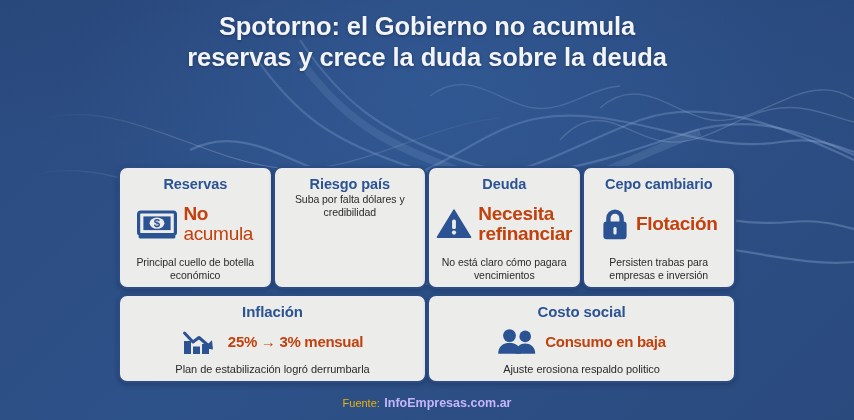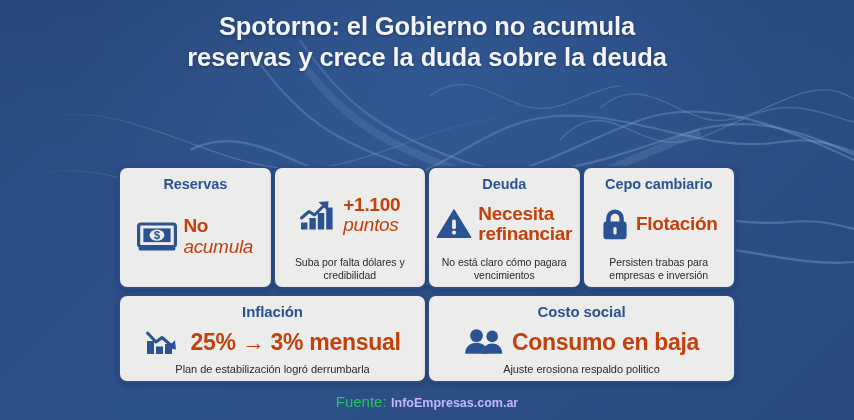--- a/index.html
+++ b/index.html
@@ -101,61 +101,60 @@
 
   .card-value {
     color: #c2410c;
     font-weight: bold;
     font-size: 19px;
     line-height: 20.5px;
     letter-spacing: -0.3px;
   }
   .card-value .soft {
     font-weight: normal;
-    font-style: italic;
   }
 
   .card-note {
     color: #2a2a2a;
     font-size: 10.5px;
     line-height: 12.5px;
     text-align: center;
     letter-spacing: -0.05px;
   }
 
   
   .row-top .card-value { font-size: 19px; }
   .row-top .card-mid { padding: 1px 0 2px; }
 
   
   .row-bottom .card-title { font-size: 15px; }
   .row-bottom .card-value {
-    font-size: 23px;
+    font-size: 15px;
     white-space: nowrap;
   }
   .row-bottom .card-note { font-size: 11px; }
   .row-bottom .card-mid { gap: 8px; }
 
   .icon {
     flex: 0 0 auto;
     display: block;
     color: #2b5394;
   }
 
   
   .footer {
     position: absolute;
     left: 0; right: 0;
     bottom: 9px;
     text-align: center;
     z-index: 3;
   }
   .footer-label {
-    color: #22c55e;
-    font-size: 15px;
+    color: #eab308;
+    font-size: 11px;
   }
   .footer-source {
     color: #c4b5fd;
     font-size: 12.5px;
     font-weight: bold;
   }
 </style>
 </head>
 <body>
 
@@ -209,37 +208,25 @@
           <rect x="6.4" y="7.4" width="27.2" height="13.7" fill="#2b5394"></rect>
           <rect x="1.6" y="26.2" width="36.8" height="3.2" rx="1.4" fill="#2b5394"></rect>
           <ellipse cx="20" cy="14.2" rx="7.4" ry="5.6" fill="#ececeb"></ellipse>
           <text x="20" y="18.4" font-family="Liberation Sans, sans-serif" font-size="11.5" font-weight="bold" fill="#2b5394" text-anchor="middle">$</text>
         </svg>
         <div class="card-value">
           <div>No</div>
           <div class="soft">acumula</div>
         </div>
       </div>
-    </div>
-
-    <div class="card">
-      <div class="card-mid">
-        <svg class="icon" width="38" height="32" viewBox="0 0 38 32">
-          <rect x="2" y="23.5" width="6.4" height="7" fill="#2b5394"></rect>
-          <rect x="10.4" y="19" width="6.4" height="11.5" fill="#2b5394"></rect>
-          <rect x="18.8" y="14" width="6.4" height="16.5" fill="#2b5394"></rect>
-          <rect x="27.2" y="8.5" width="6.4" height="22" fill="#2b5394"></rect>
-          <path d="M2.5,19 L10,12.5 L15.5,16 L27,4.5" fill="none" stroke="#2b5394" stroke-width="3" stroke-linecap="round" stroke-linejoin="round"></path>
-          <path d="M19.5,3 L29.5,2.2 L28.8,12" fill="#2b5394"></path>
-        </svg>
-        <div class="card-value">
-          <div>+1.100</div>
-          <div class="soft">puntos</div>
-        </div>
-      </div>
+      <div class="card-note">Principal cuello de botella económico</div>
+    </div>
+
+    <div class="card">
+      <div class="card-title">Riesgo país</div>
       <div class="card-note">Suba por falta dólares y credibilidad</div>
     </div>
 
     <div class="card">
       <div class="card-title">Deuda</div>
       <div class="card-mid">
         <svg class="icon" width="36" height="32" viewBox="0 0 36 32">
           <path d="M18,2.2 L34.5,29.2 L1.5,29.2 Z" fill="#2b5394" stroke="#2b5394" stroke-width="1.6" stroke-linejoin="round"></path>
           <rect x="16.1" y="11.5" width="3.8" height="9.6" rx="1.7" fill="#ececeb"></rect>
           <circle cx="18" cy="24.6" r="2.1" fill="#ececeb"></circle>

